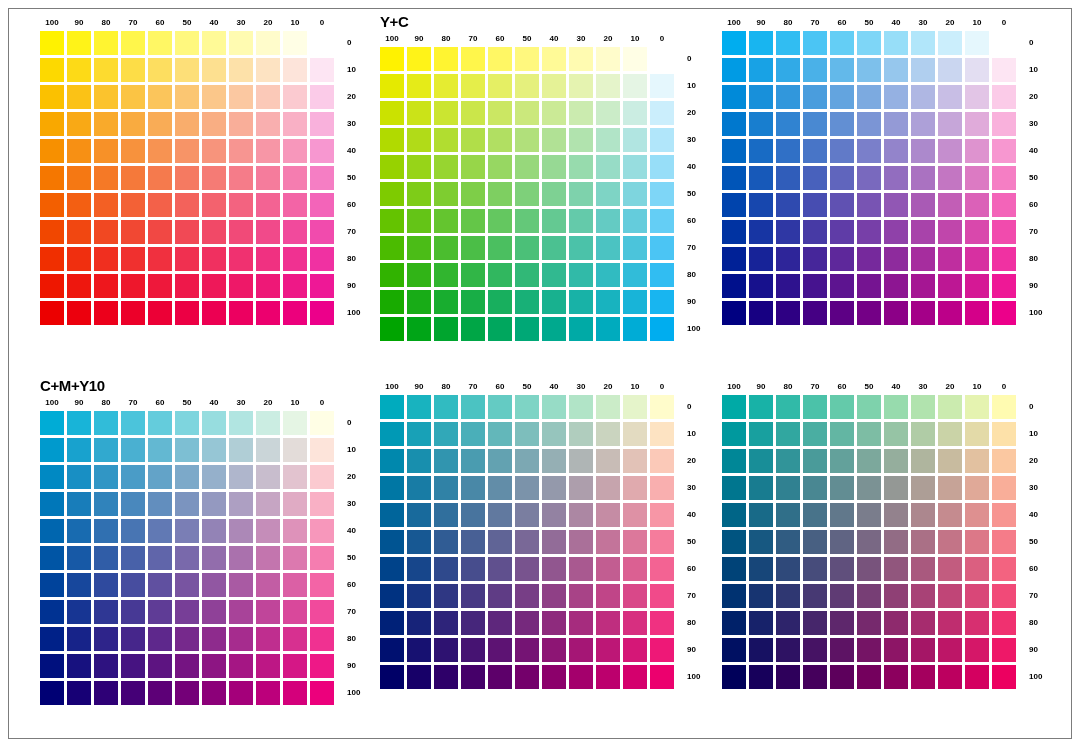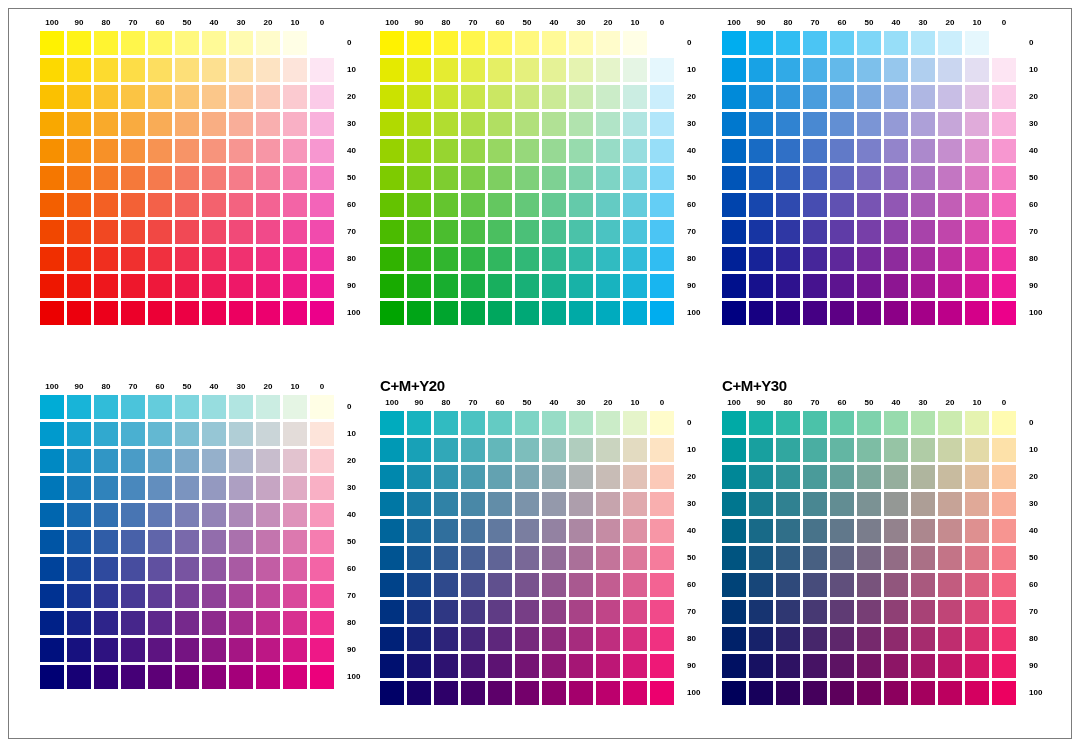--- a/index.html
+++ b/index.html
@@ -265,20 +265,21 @@
             <div class="swatch" style="background: rgb(236, 0, 82);"></div>
             <div class="swatch" style="background: rgb(236, 0, 96);"></div>
             <div class="swatch" style="background: rgb(236, 0, 110);"></div>
             <div class="swatch" style="background: rgb(236, 0, 124);"></div>
             <div class="swatch" style="background: rgb(236, 0, 138);"></div>
             <div class="row-label">100</div>
           </div>
         </div>
       </div>
       <div class="chart" style="left: 380px; top: 14px;">
+        <div class="chart-title">Y+C</div>
         <div class="col-header-row">
           <div class="col-header">100</div>
           <div class="col-header">90</div>
           <div class="col-header">80</div>
           <div class="col-header">70</div>
           <div class="col-header">60</div>
           <div class="col-header">50</div>
           <div class="col-header">40</div>
           <div class="col-header">30</div>
           <div class="col-header">20</div>
@@ -607,20 +608,21 @@
             <div class="swatch" style="background: rgb(140, 0, 135);"></div>
             <div class="swatch" style="background: rgb(164, 0, 136);"></div>
             <div class="swatch" style="background: rgb(188, 0, 137);"></div>
             <div class="swatch" style="background: rgb(212, 0, 137);"></div>
             <div class="swatch" style="background: rgb(236, 0, 138);"></div>
             <div class="row-label">100</div>
           </div>
         </div>
       </div>
       <div class="chart" style="left: 40px; top: 378px;">
+        <div class="chart-title">C+M+Y10</div>
         <div class="col-header-row">
           <div class="col-header">100</div>
           <div class="col-header">90</div>
           <div class="col-header">80</div>
           <div class="col-header">70</div>
           <div class="col-header">60</div>
           <div class="col-header">50</div>
           <div class="col-header">40</div>
           <div class="col-header">30</div>
           <div class="col-header">20</div>
@@ -778,21 +780,20 @@
             <div class="swatch" style="background: rgb(140, 0, 121);"></div>
             <div class="swatch" style="background: rgb(164, 0, 122);"></div>
             <div class="swatch" style="background: rgb(188, 0, 123);"></div>
             <div class="swatch" style="background: rgb(212, 0, 123);"></div>
             <div class="swatch" style="background: rgb(236, 0, 124);"></div>
             <div class="row-label">100</div>
           </div>
         </div>
       </div>
       <div class="chart" style="left: 380px; top: 378px;">
-        <div class="chart-title">C+M+Y20</div>
         <div class="col-header-row">
           <div class="col-header">100</div>
           <div class="col-header">90</div>
           <div class="col-header">80</div>
           <div class="col-header">70</div>
           <div class="col-header">60</div>
           <div class="col-header">50</div>
           <div class="col-header">40</div>
           <div class="col-header">30</div>
           <div class="col-header">20</div>
@@ -950,21 +951,20 @@
             <div class="swatch" style="background: rgb(140, 0, 107);"></div>
             <div class="swatch" style="background: rgb(164, 0, 108);"></div>
             <div class="swatch" style="background: rgb(188, 0, 109);"></div>
             <div class="swatch" style="background: rgb(212, 0, 109);"></div>
             <div class="swatch" style="background: rgb(236, 0, 110);"></div>
             <div class="row-label">100</div>
           </div>
         </div>
       </div>
       <div class="chart" style="left: 722px; top: 378px;">
-        <div class="chart-title">C+M+Y30</div>
         <div class="col-header-row">
           <div class="col-header">100</div>
           <div class="col-header">90</div>
           <div class="col-header">80</div>
           <div class="col-header">70</div>
           <div class="col-header">60</div>
           <div class="col-header">50</div>
           <div class="col-header">40</div>
           <div class="col-header">30</div>
           <div class="col-header">20</div>

